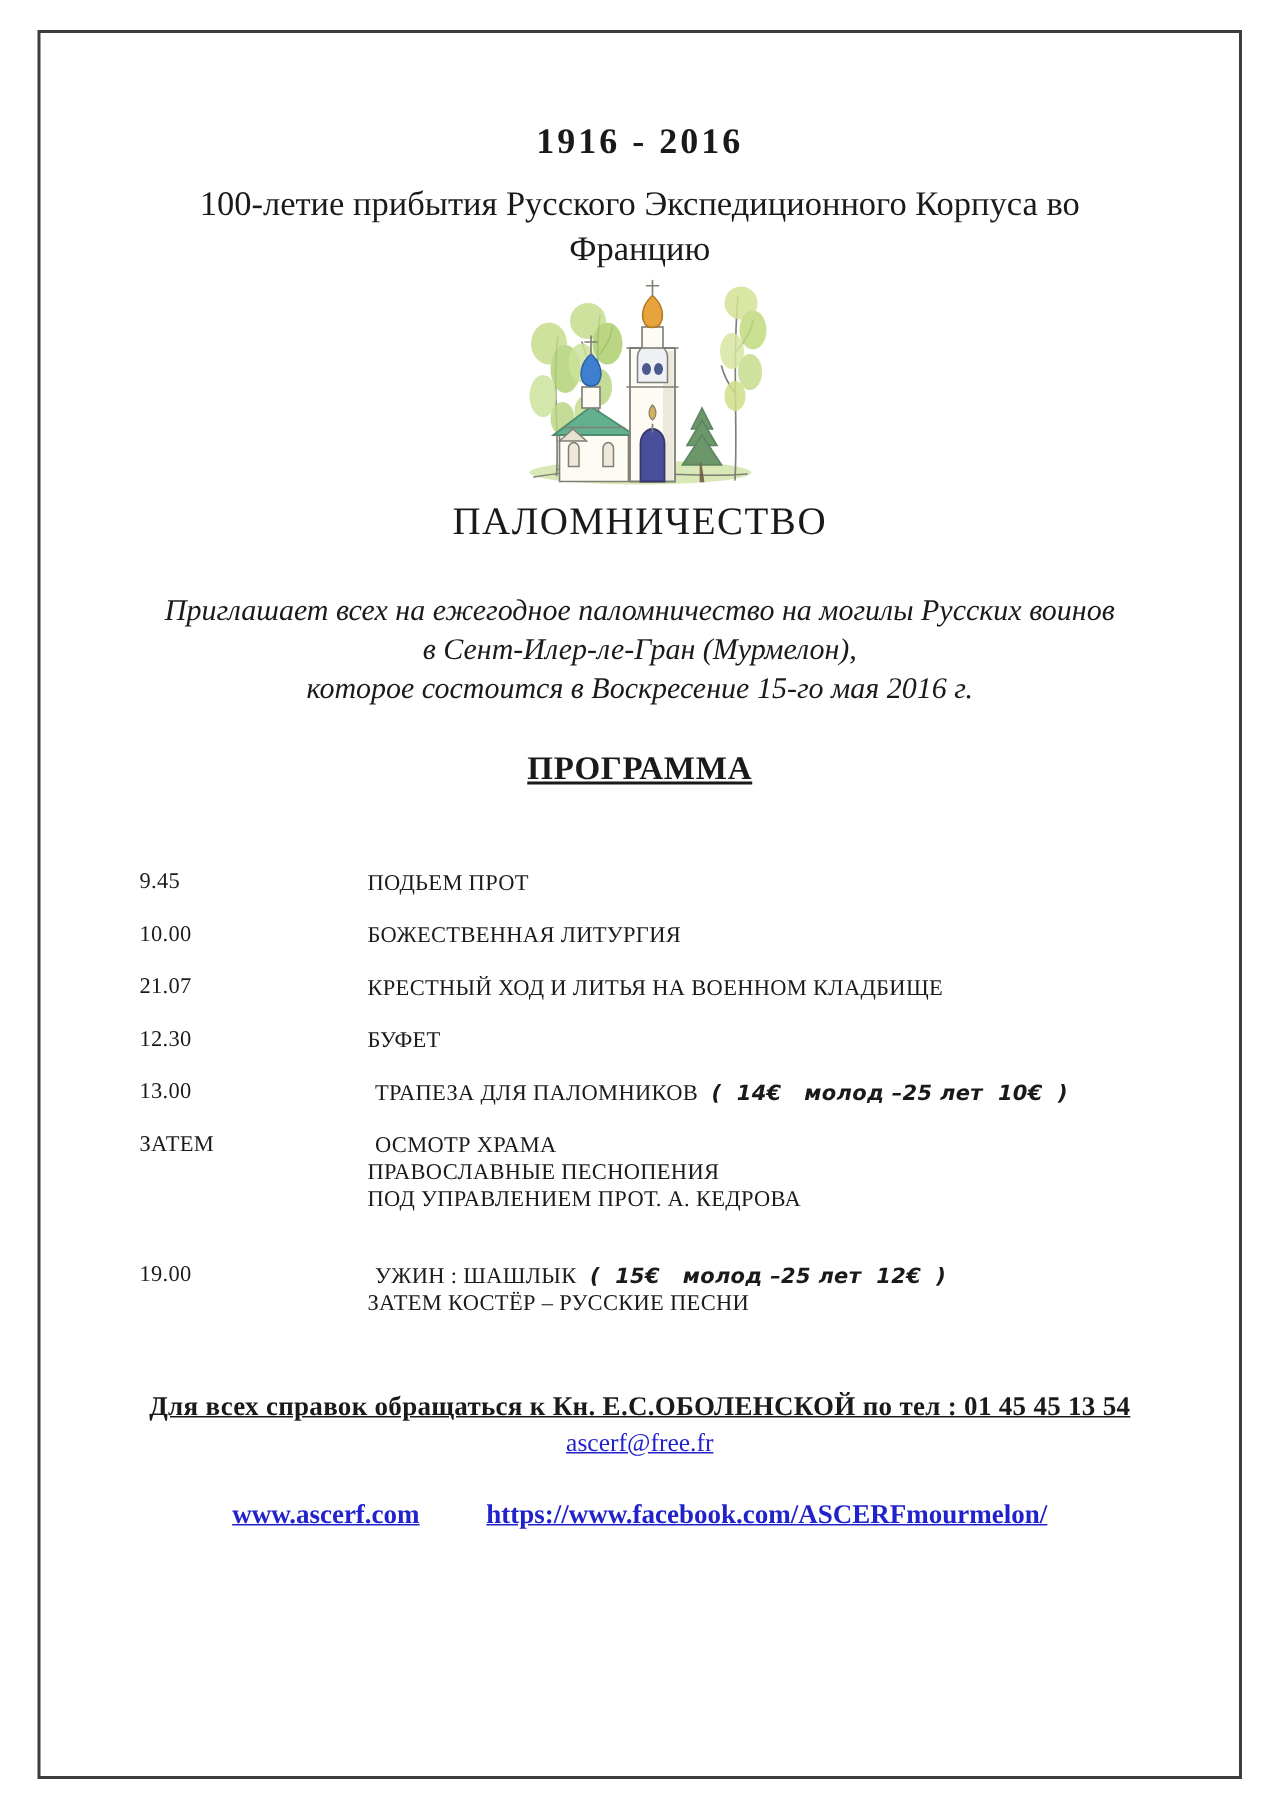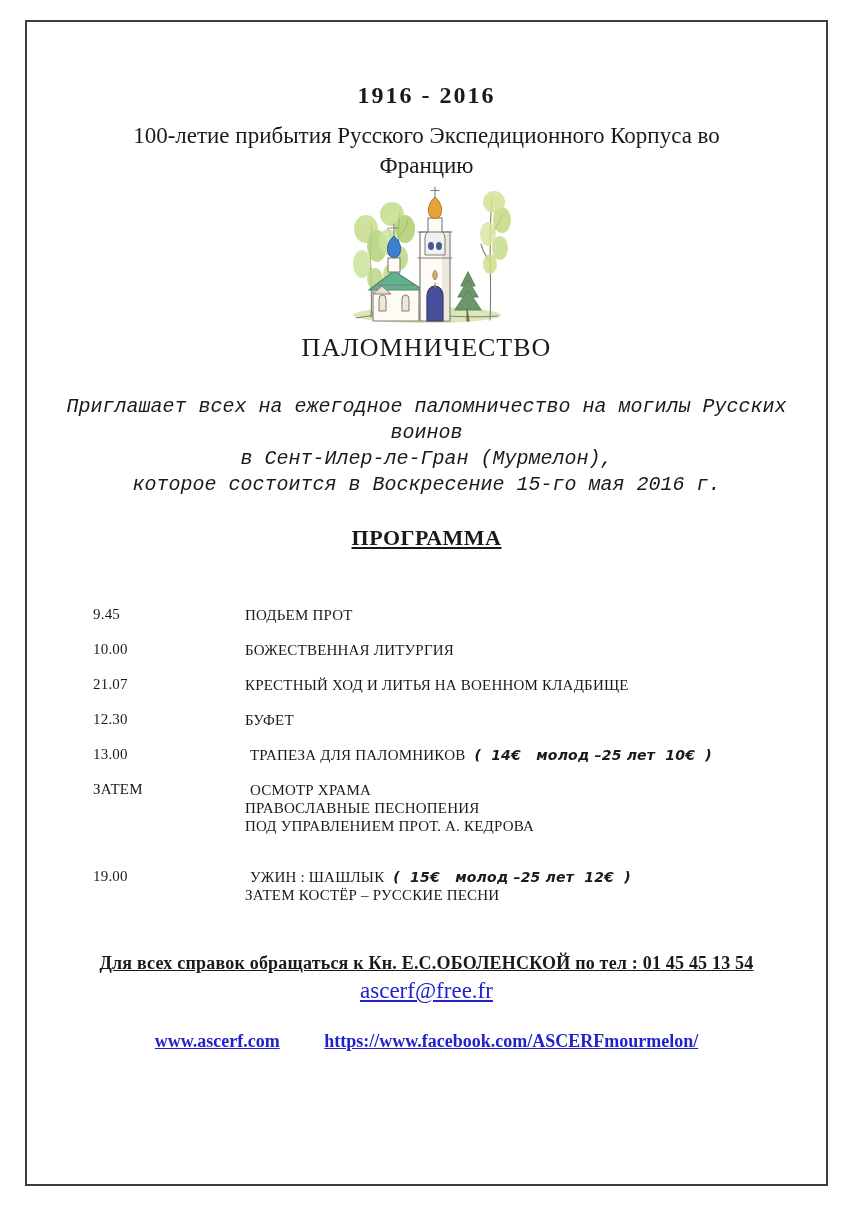--- a/index.html
+++ b/index.html
@@ -44,21 +44,21 @@
   }
   .org-block{
     margin-top:23px;
     text-align:center;
     font-size:21px;font-weight:bold;line-height:27px;
   }
   .invite-block{
     margin-top:31px;
     text-align:center;
     font-style:italic;
-    font-size:20px;line-height:26px;font-family:Liberation Mono, monospace;
+    font-size:20px;line-height:26px;
   }
   .program-heading{
     margin-top:27px;
     text-align:center;
     font-size:22px;font-weight:bold;
     text-decoration:underline;
     letter-spacing:0.5px;
   }
 
   .schedule{
@@ -80,21 +80,21 @@
     margin-left:9px;
     white-space:pre-wrap;
   }
 
   .footer{margin-top:49px;text-align:center;}
   .footer-contact{
     font-size:18px;font-weight:bold;
     text-decoration:underline;
     letter-spacing:0.2px;
   }
-  .footer-email{margin-top:4px;font-size:23px;}
+  .footer-email{margin-top:4px;font-size:17px;}
   a.doc-link{color:#2222cc;text-decoration:underline;}
   .footer-links{
     margin-top:27px;
     font-size:18px;font-weight:bold;
   }
   .footer-links a{margin:0 20px;text-align:right;}
 
   svg .sketch{stroke:#7f7f76;stroke-width:1.1;fill:none;stroke-linecap:round;stroke-linejoin:round;}
 </style>
 </head>

